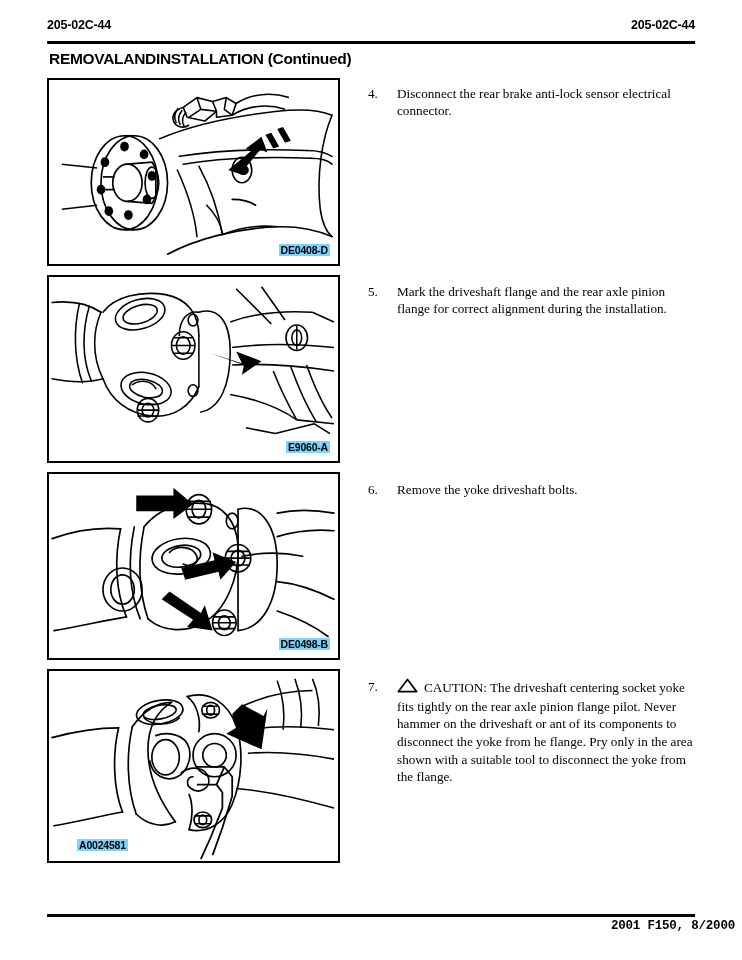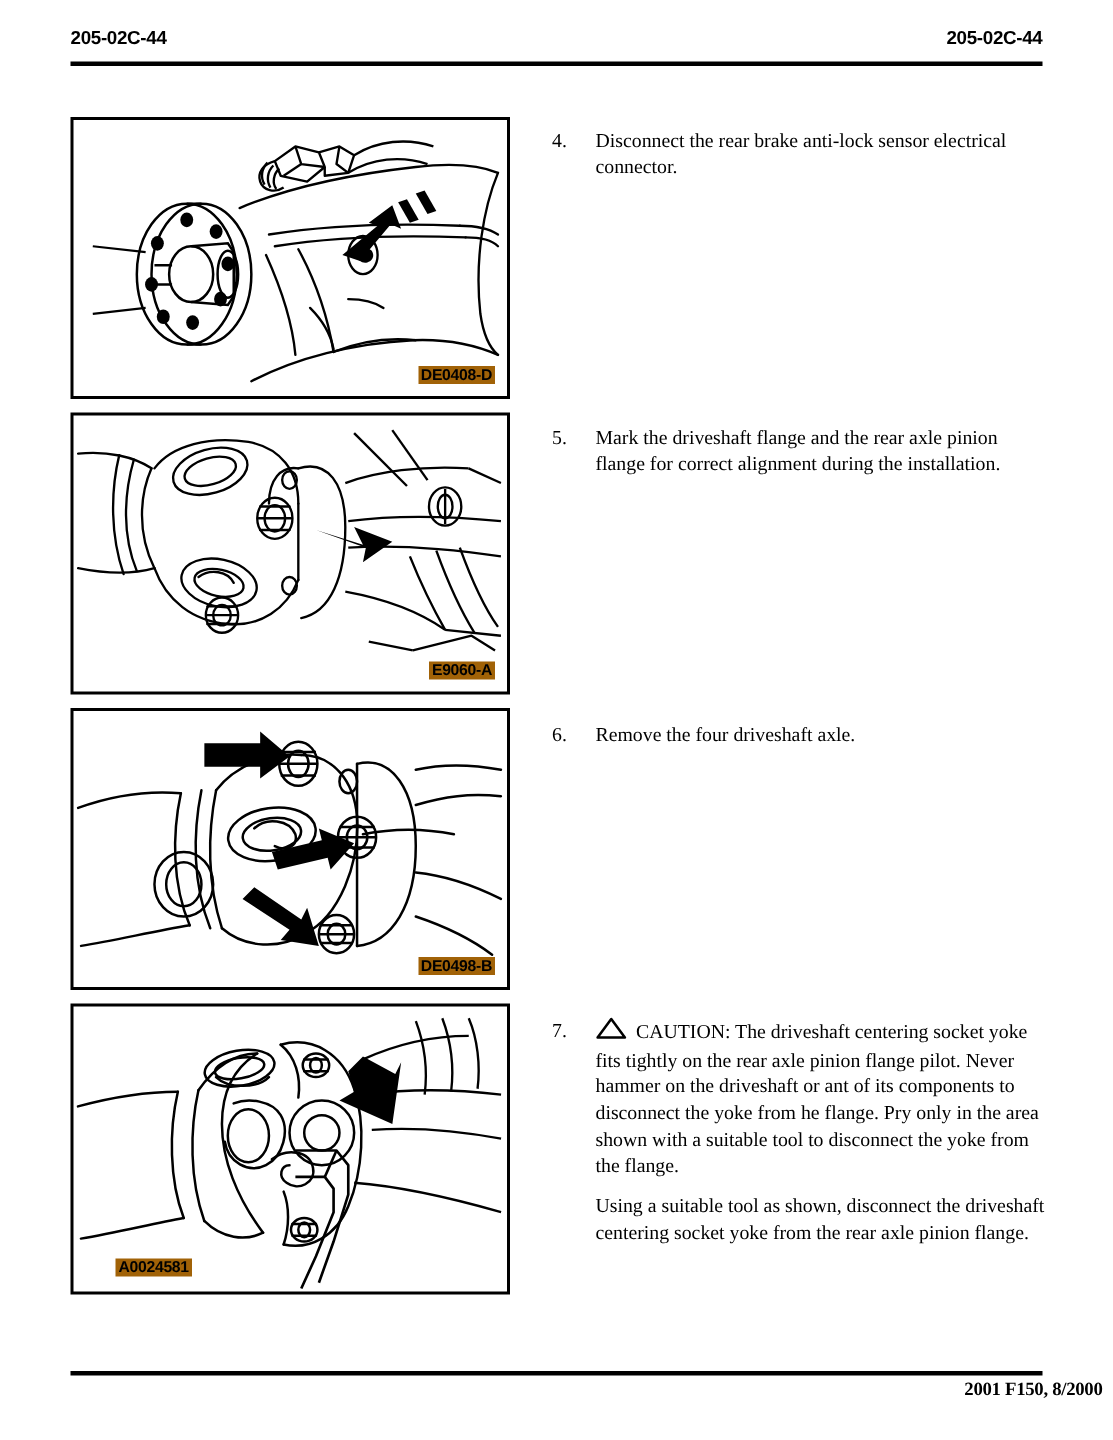--- a/index.html
+++ b/index.html
@@ -96,21 +96,21 @@
     height: 100%;
     display: block;
   }
 
   .fig-id {
     position: absolute;
     font-family: "Liberation Sans", sans-serif;
     font-weight: bold;
     font-size: 10.5px;
     letter-spacing: -0.2px;
-    background: #a16207;
+    background: #7dd3fc;
     padding: 0 2px;
   }
   .fig-id.right { right: 8px; bottom: 8px; }
   .fig-id.left  { left: 28px; bottom: 10px; }
 
   
   .step {
     position: absolute;
     left: 368px;
     width: 330px;
@@ -158,37 +158,38 @@
     left: 47px;
     top: 914px;
     width: 648px;
     height: 2.5px;
     background: #000;
   }
   .footer-text {
     position: absolute;
     right: 47px;
     top: 919px;
-    font-family: Liberation Serif, serif;
+    font-family: Liberation Mono, monospace;
     font-weight: bold;
     font-size: 12.5px;
     letter-spacing: -0.2px;
   }
 </style>
 </head>
 <body>
 
 <div class="page">
 
   <div class="header-row">
     <span class="header-left">205-02C-44</span>
     <span class="header-right">205-02C-44</span>
   </div>
   <div class="header-rule"></div>
 
+  <div class="section-title">REMOVALANDINSTALLATION (Continued)</div>
 
   <div class="figbox" id="fig-1">
     <svg viewBox="0 0 293 188">
       <g fill="none" stroke="#000" stroke-width="1.6" stroke-linecap="round" stroke-linejoin="round">
 
         <path d="M112 60 C 150 44, 196 36, 232 32 C 258 29, 276 31, 288 36"></path>
         <path d="M120 178 C 150 162, 190 152, 230 150 C 254 149, 272 153, 288 160"></path>
         <path d="M288 36 C 278 60, 272 96, 276 132 C 278 146, 282 155, 288 160"></path>
 
         <path d="M130 92 C 140 114, 148 138, 150 160"></path>
@@ -445,35 +446,34 @@
   <div class="step" id="step-5">
     <span class="num">5.</span>
     <div class="body">
       <p>Mark the driveshaft flange and the rear axle pinion flange for correct alignment during the installation.</p>
     </div>
   </div>
 
   <div class="step" id="step-6">
     <span class="num">6.</span>
     <div class="body">
-      <p>Remove the four driveshaft axle.</p>
+      <p>Remove the yoke driveshaft bolts.</p>
     </div>
   </div>
 
   <div class="step" id="step-7">
     <span class="num">7.</span>
     <div class="body">
       <p class="caution-body">
         <span class="caution-tri">
           <svg width="21" height="15" viewBox="0 0 21 15" aria-hidden="true">
             <path d="M10.5 1.4 L 19.6 13.6 L 1.4 13.6 Z" fill="none" stroke="#000" stroke-width="1.7" stroke-linejoin="round"></path>
           </svg>
         </span><span>CAUTION: </span>
         <span>The driveshaft centering socket yoke fits tightly on the rear axle pinion flange pilot. Never hammer on the driveshaft or ant of its components to disconnect the yoke from he flange. Pry only in the area shown with a suitable tool to disconnect  the yoke from the flange.</span>
       </p>
-      <p class="after-caution">Using a suitable tool as shown, disconnect the driveshaft centering socket yoke from the rear axle pinion flange.</p>
     </div>
   </div>
 
   <div class="footer-rule"></div>
   <div class="footer-text">2001 F150, 8/2000</div>
 
 </div>
 
 </body></html>

